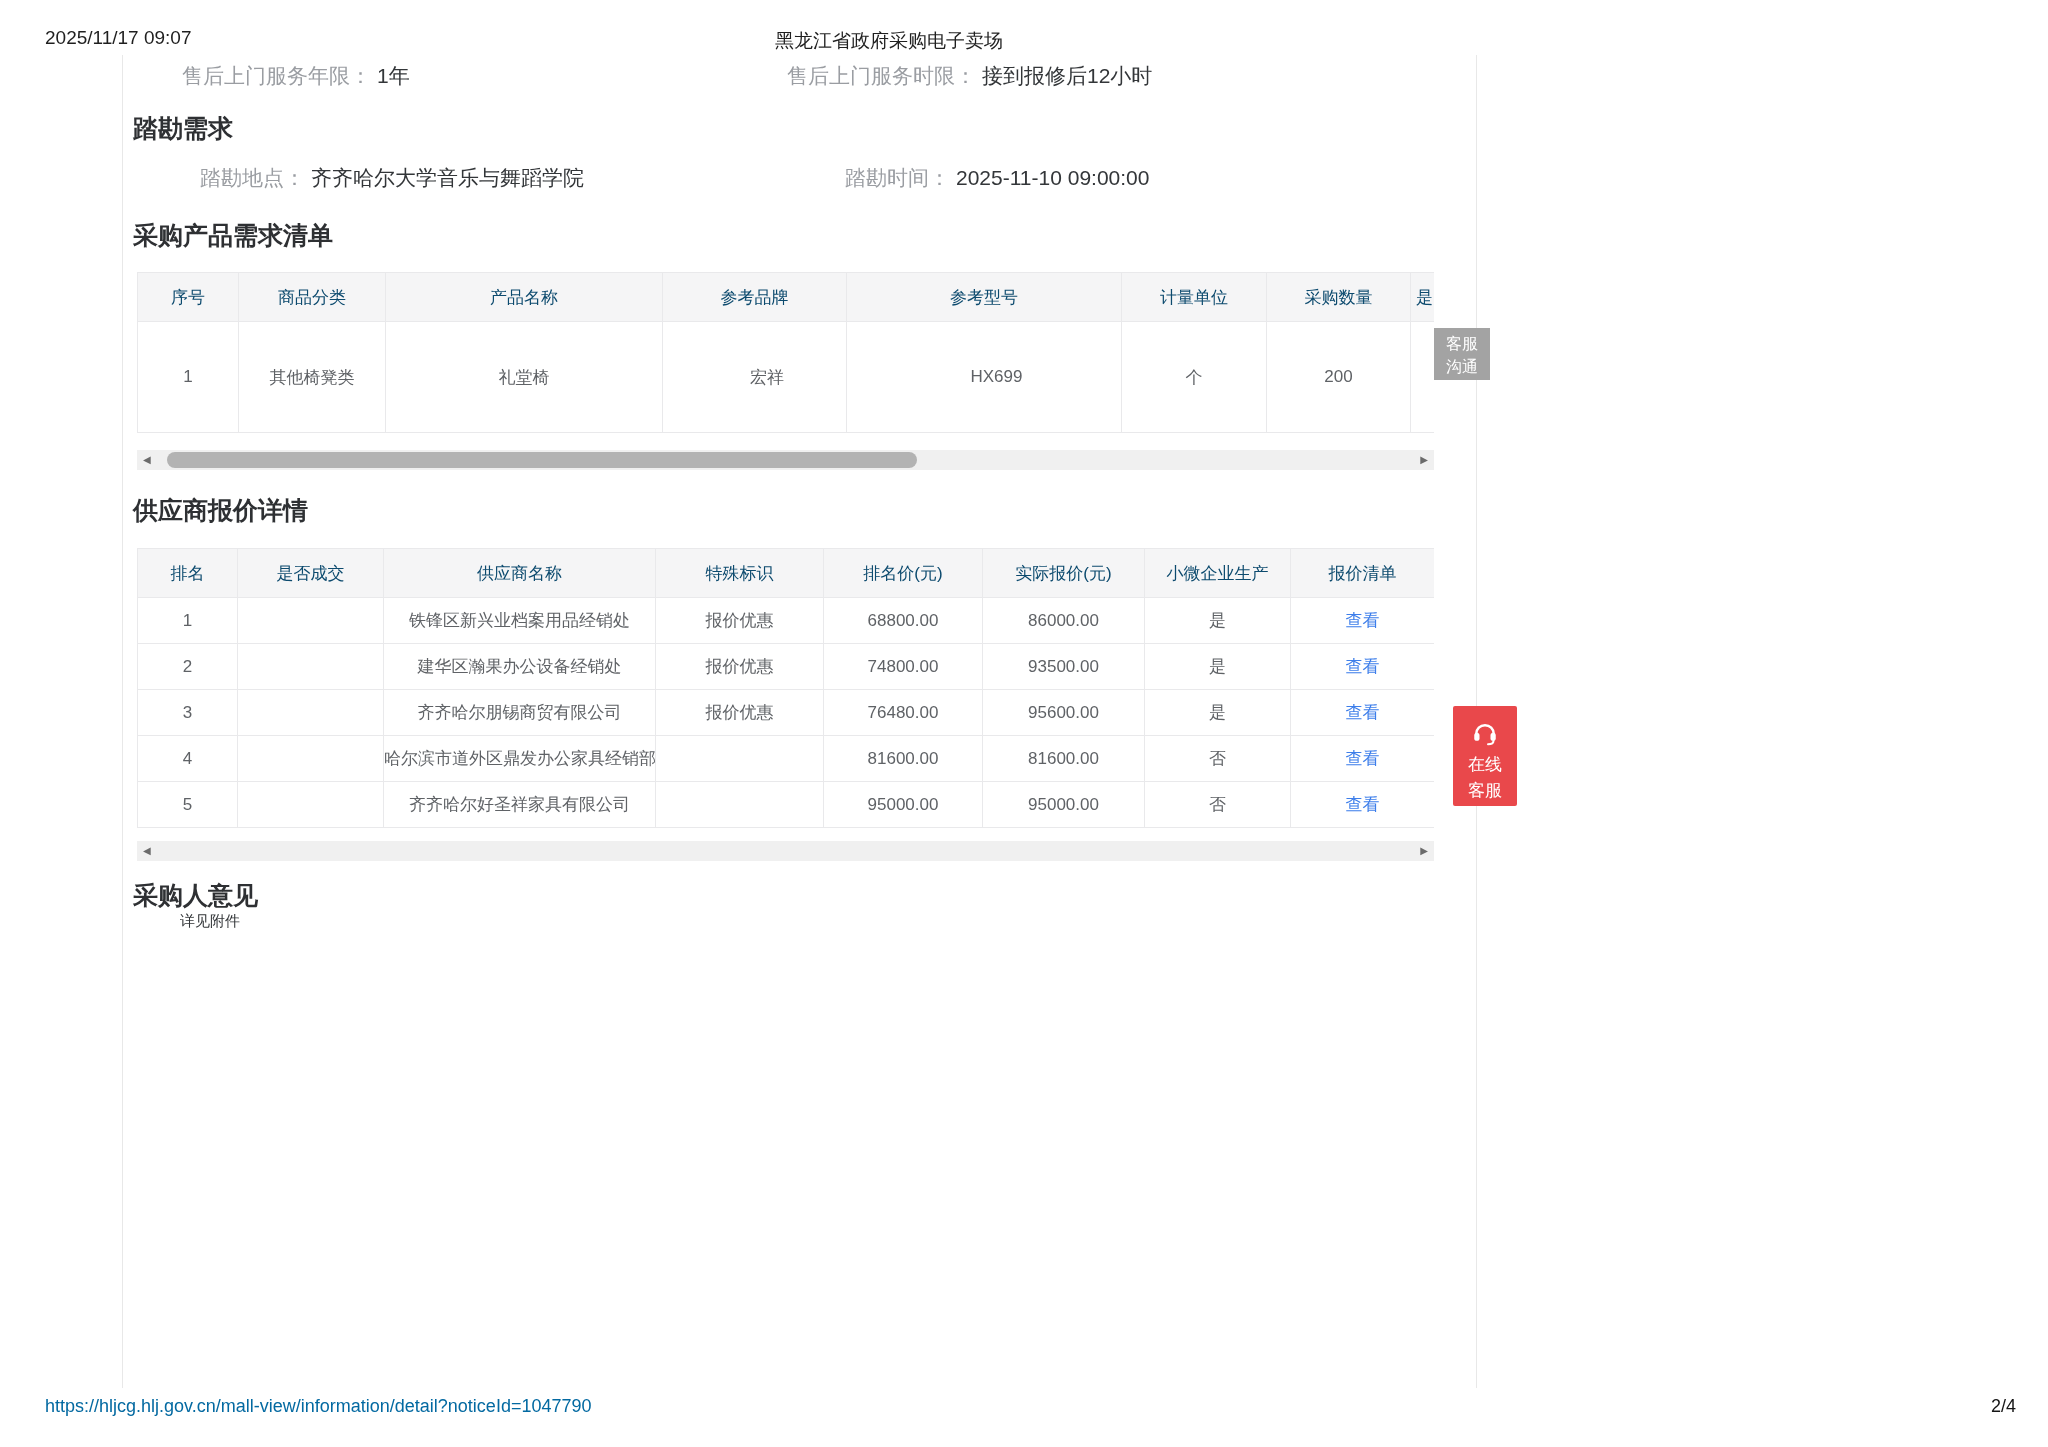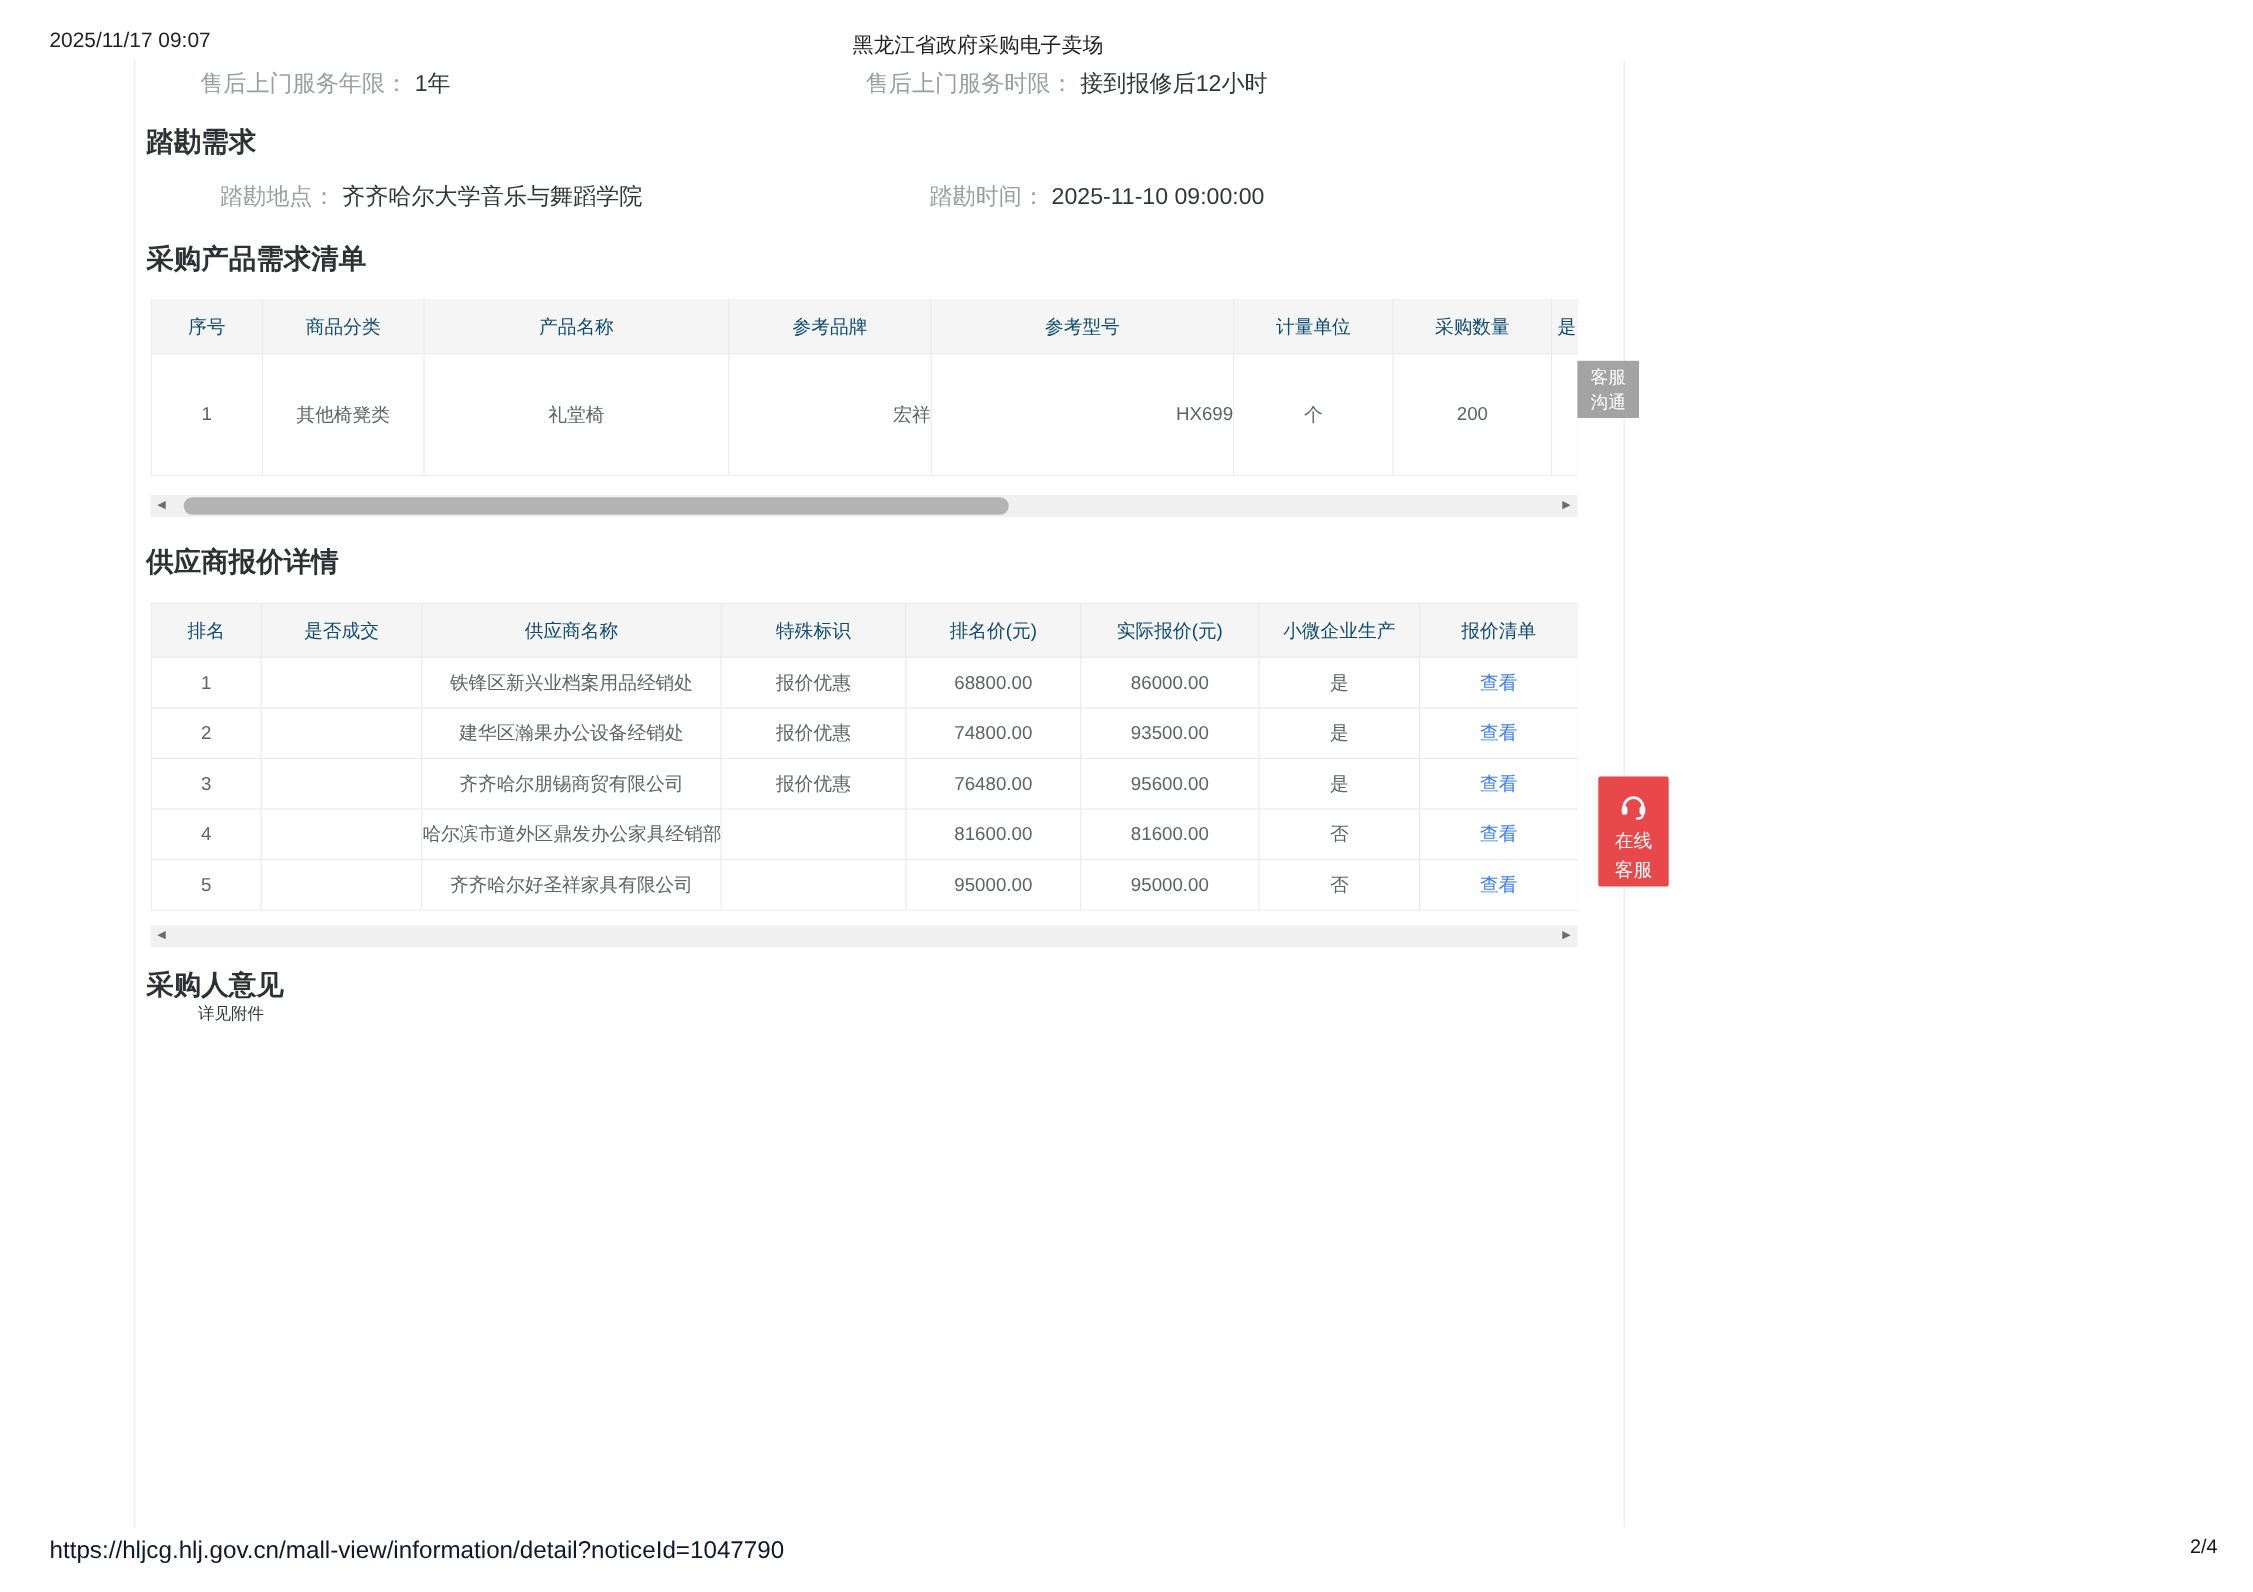--- a/index.html
+++ b/index.html
@@ -6,21 +6,21 @@
   html,body { background:#ffffff; }
   body {
     width:2048px; height:1447px; position:relative; overflow:hidden;
     font-family:"Liberation Sans","DejaVu Sans",sans-serif; color:#303133;
   }
   .abs { position:absolute; }
 
   
   .ph-date  { left:45px;  top:27px;  font-size:19px; color:#1f1f1f; }
   .ph-title { left:775px; top:28px;  font-size:19px; color:#1f1f1f; }
-  .pf-url   { left:45px;  top:1396px; font-size:22px; color:#0f172a; }
+  .pf-url   { left:45px;  top:1396px; font-size:18px; color:#0369a1; }
   .pf-page  { left:1991px; top:1396px; font-size:18px; color:#151515; }
 
   
   .page-frame { left:122px; top:55px; width:1355px; height:1333px;
     border-left:1px solid #e8e8e8; border-right:1px solid #e8e8e8; }
 
   
   .field { position:absolute; font-size:21px; white-space:nowrap; }
   .field .lbl { color:#9a9da2; }
   .field .val { color:#333639; margin-left:6px; }
@@ -35,21 +35,21 @@
        height:49px; border:1px solid #e9e9eb; text-align:center; }
   td { border:1px solid #e9e9eb; color:#5f6266; font-size:17px; text-align:center;
        overflow:hidden; white-space:nowrap; }
   .t1 td { height:111px; }
   .t2 td { height:46px; }
   .t1 th:nth-child(1){width:101px} .t1 th:nth-child(2){width:147px}
   .t1 th:nth-child(3){width:277px} .t1 th:nth-child(4){width:184px}
   .t1 th:nth-child(5){width:275px} .t1 th:nth-child(6){width:145px}
   .t1 th:nth-child(7){width:144px} .t1 th:nth-child(8){width:24px}
   .t1 th:nth-child(8){ text-align:left; padding-left:5px; }
-  .t1 td:nth-child(4), .t1 td:nth-child(5){ text-align:right; padding-left:25px; }
+  .t1 td:nth-child(4), .t1 td:nth-child(5){ text-align:center; padding-left:25px; }
   .t2 th:nth-child(1){width:100px} .t2 th:nth-child(2){width:146px}
   .t2 th:nth-child(3){width:272px} .t2 th:nth-child(4){width:168px}
   .t2 th:nth-child(5){width:159px} .t2 th:nth-child(6){width:162px}
   .t2 th:nth-child(7){width:146px} .t2 th:nth-child(8){width:144px}
   .t2 a { color:#3d7eea; text-decoration:none; }
 
   
   .hscroll { position:absolute; left:137px; width:1297px; height:20px; background:#f0f0f0; }
   .sarrow { position:absolute; top:0; height:20px; line-height:20px; font-size:10px; color:#6b6b6b; }
   .sarrow.left { left:6px; } .sarrow.right { right:6px; }

